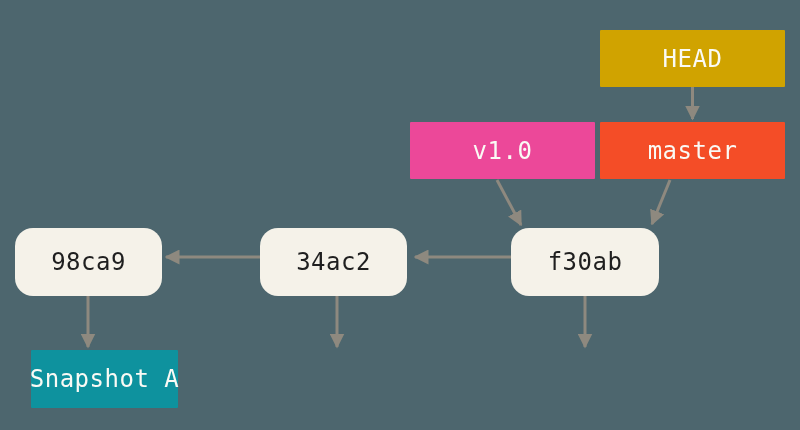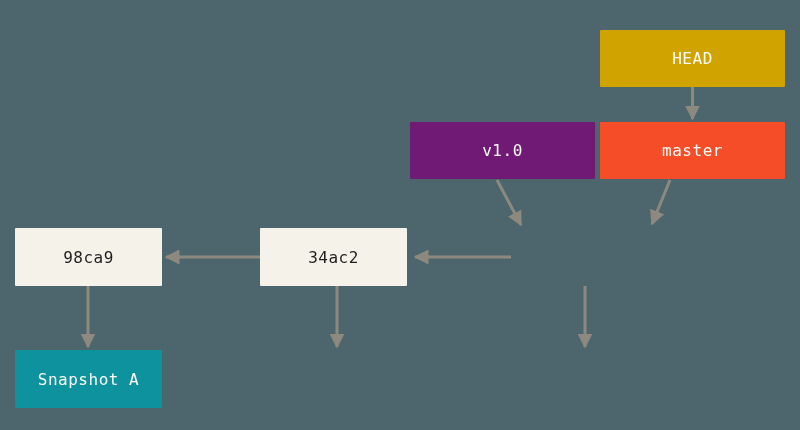--- a/index.html
+++ b/index.html
@@ -19,53 +19,54 @@
     position: absolute;
     left: 0; top: 0;
     width: 800px; height: 430px;
     pointer-events: none;
   }
   .node {
     position: absolute;
     display: flex;
     align-items: center;
     justify-content: center;
-    font-size: 16px;
+    font-size: 24px;
     letter-spacing: 0.5px;
     border-radius: 1px;
     box-sizing: border-box;
     white-space: nowrap;
   }
   .node-head {
     left: 600px; top: 30px; width: 185px; height: 57px;
     background: #D0A300;
     color: #FAFAF5;
   }
   .node-tag {
     left: 410px; top: 122px; width: 185px; height: 57px;
-    background: #701a75;
+    background: #ec4899;
     color: #FAFAF5;
   }
   .node-branch {
     left: 600px; top: 122px; width: 185px; height: 57px;
     background: #F44D27;
     color: #FAFAF5;
   }
   .node-commit {
     background: #F5F2E9;
     color: #1F1F1F;
   }
   .node-snapshot {
     background: #0E929E;
     color: #FAFAF5;
+    margin-left: 16px;
   }
   .pos-col-a { left: 15px;  width: 147px; }
   .pos-col-b { left: 260px; width: 147px; }
   .pos-col-c { left: 511px; width: 148px; }
-  .pos-row-commit   { top: 228px; height: 58px; }
+  .pos-row-commit   { top: 228px; height: 68px; border-radius: 18px; }
   .pos-row-snapshot { top: 350px; height: 58px; }
 </style>
 </head>
 <body>
 
 <div class="canvas">
 
   <svg class="arrow-layer" viewBox="0 0 800 430" xmlns="http://www.w3.org/2000/svg">
     <defs>
       <marker id="ah" viewBox="0 0 10 10" refX="9" refY="5" markerWidth="5" markerHeight="5" orient="auto">
@@ -97,20 +98,23 @@
   </div>
 
   <div class="node node-commit pos-col-a pos-row-commit">
     <span>98ca9</span>
   </div>
 
   <div class="node node-commit pos-col-b pos-row-commit">
     <span>34ac2</span>
   </div>
 
+  <div class="node node-commit pos-col-c pos-row-commit">
+    <span>f30ab</span>
+  </div>
 
   <div class="node node-snapshot pos-col-a pos-row-snapshot">
     <span>Snapshot A</span>
   </div>
 
 
 
 </div>
 
 </body></html>

